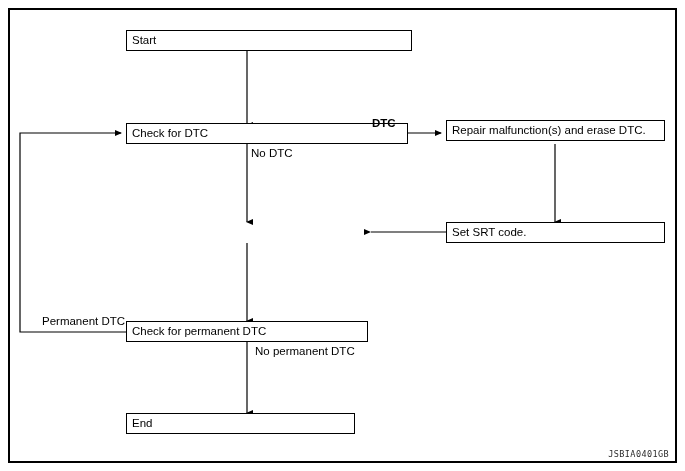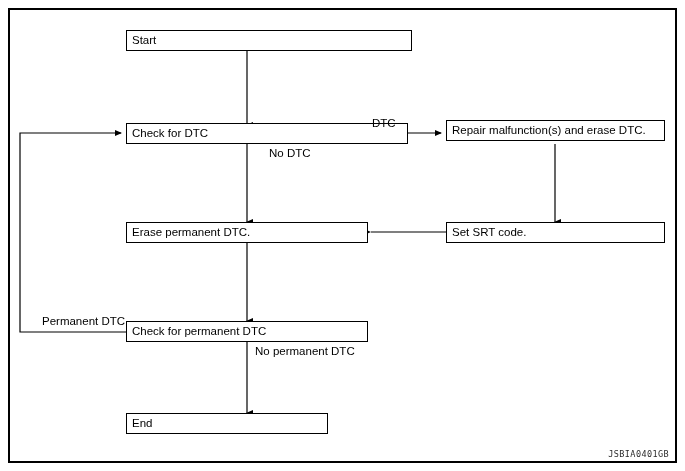--- a/index.html
+++ b/index.html
@@ -110,39 +110,36 @@
   </div>
 
   <div class="node" style="left:126px; top:123px; width:282px;">
     <span>Check for DTC</span>
   </div>
 
   <div class="node" style="left:446px; top:120px; width:219px;">
     <span>Repair malfunction(s) and erase DTC.</span>
   </div>
 
-  <div class="node" style="left:126px; top:222px; width:242px;">
-    <span>Erase permanent DTC.</span>
-  </div>
 
   <div class="node" style="left:446px; top:222px; width:219px;">
     <span>Set SRT code.</span>
   </div>
 
   <div class="node" style="left:126px; top:321px; width:242px;">
     <span>Check for permanent DTC</span>
   </div>
 
-  <div class="node" style="left:126px; top:413px; width:202px;">
+  <div class="node" style="left:126px; top:413px; width:229px;">
     <span>End</span>
   </div>
 
-  <div class="edge-label" style="left:372px; top:118px;">DTC</div>
+  <div class="edge-label" style="left:372px; top:118px;font-weight:bold;">DTC</div>
 
-  <div class="edge-label" style="left:269px; top:148px;text-align:right;">No DTC</div>
+  <div class="edge-label" style="left:251px; top:148px;text-align:right;">No DTC</div>
 
   <div class="edge-label" style="left:42px; top:316px;">Permanent DTC</div>
 
   <div class="edge-label" style="left:255px; top:346px;">No permanent DTC</div>
 
   <div id="watermark">JSBIA0401GB</div>
 
 </div>
 
 </body></html>

